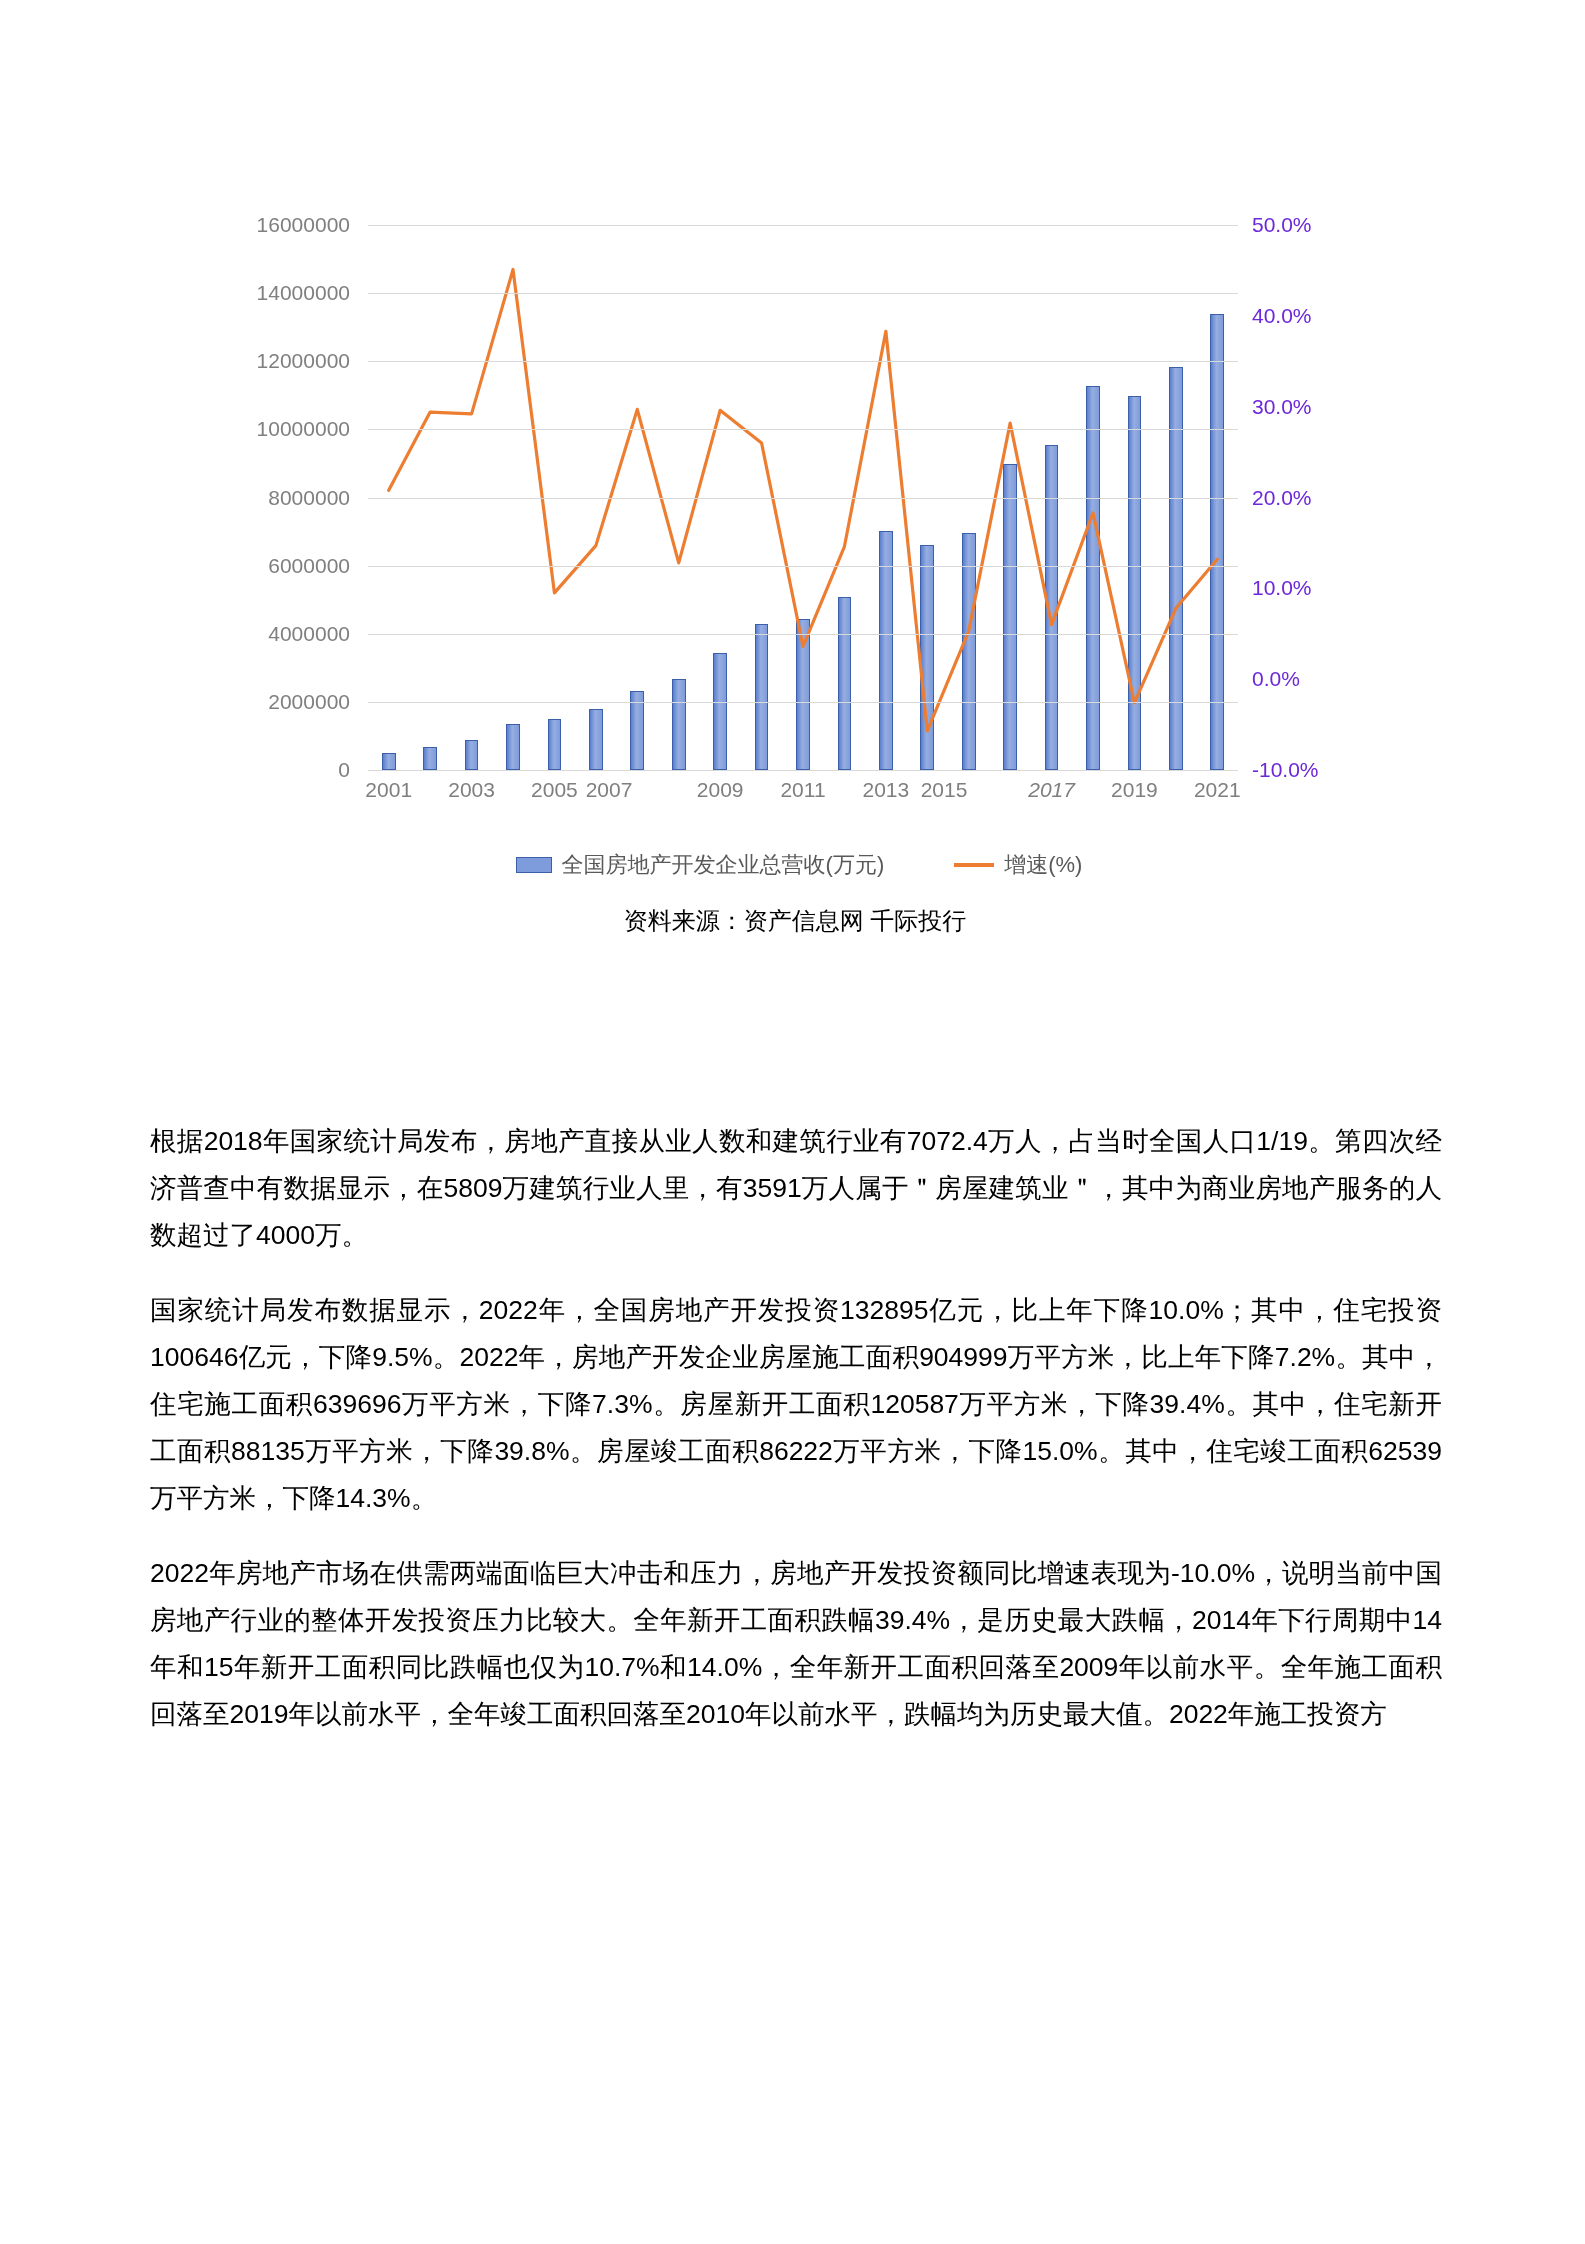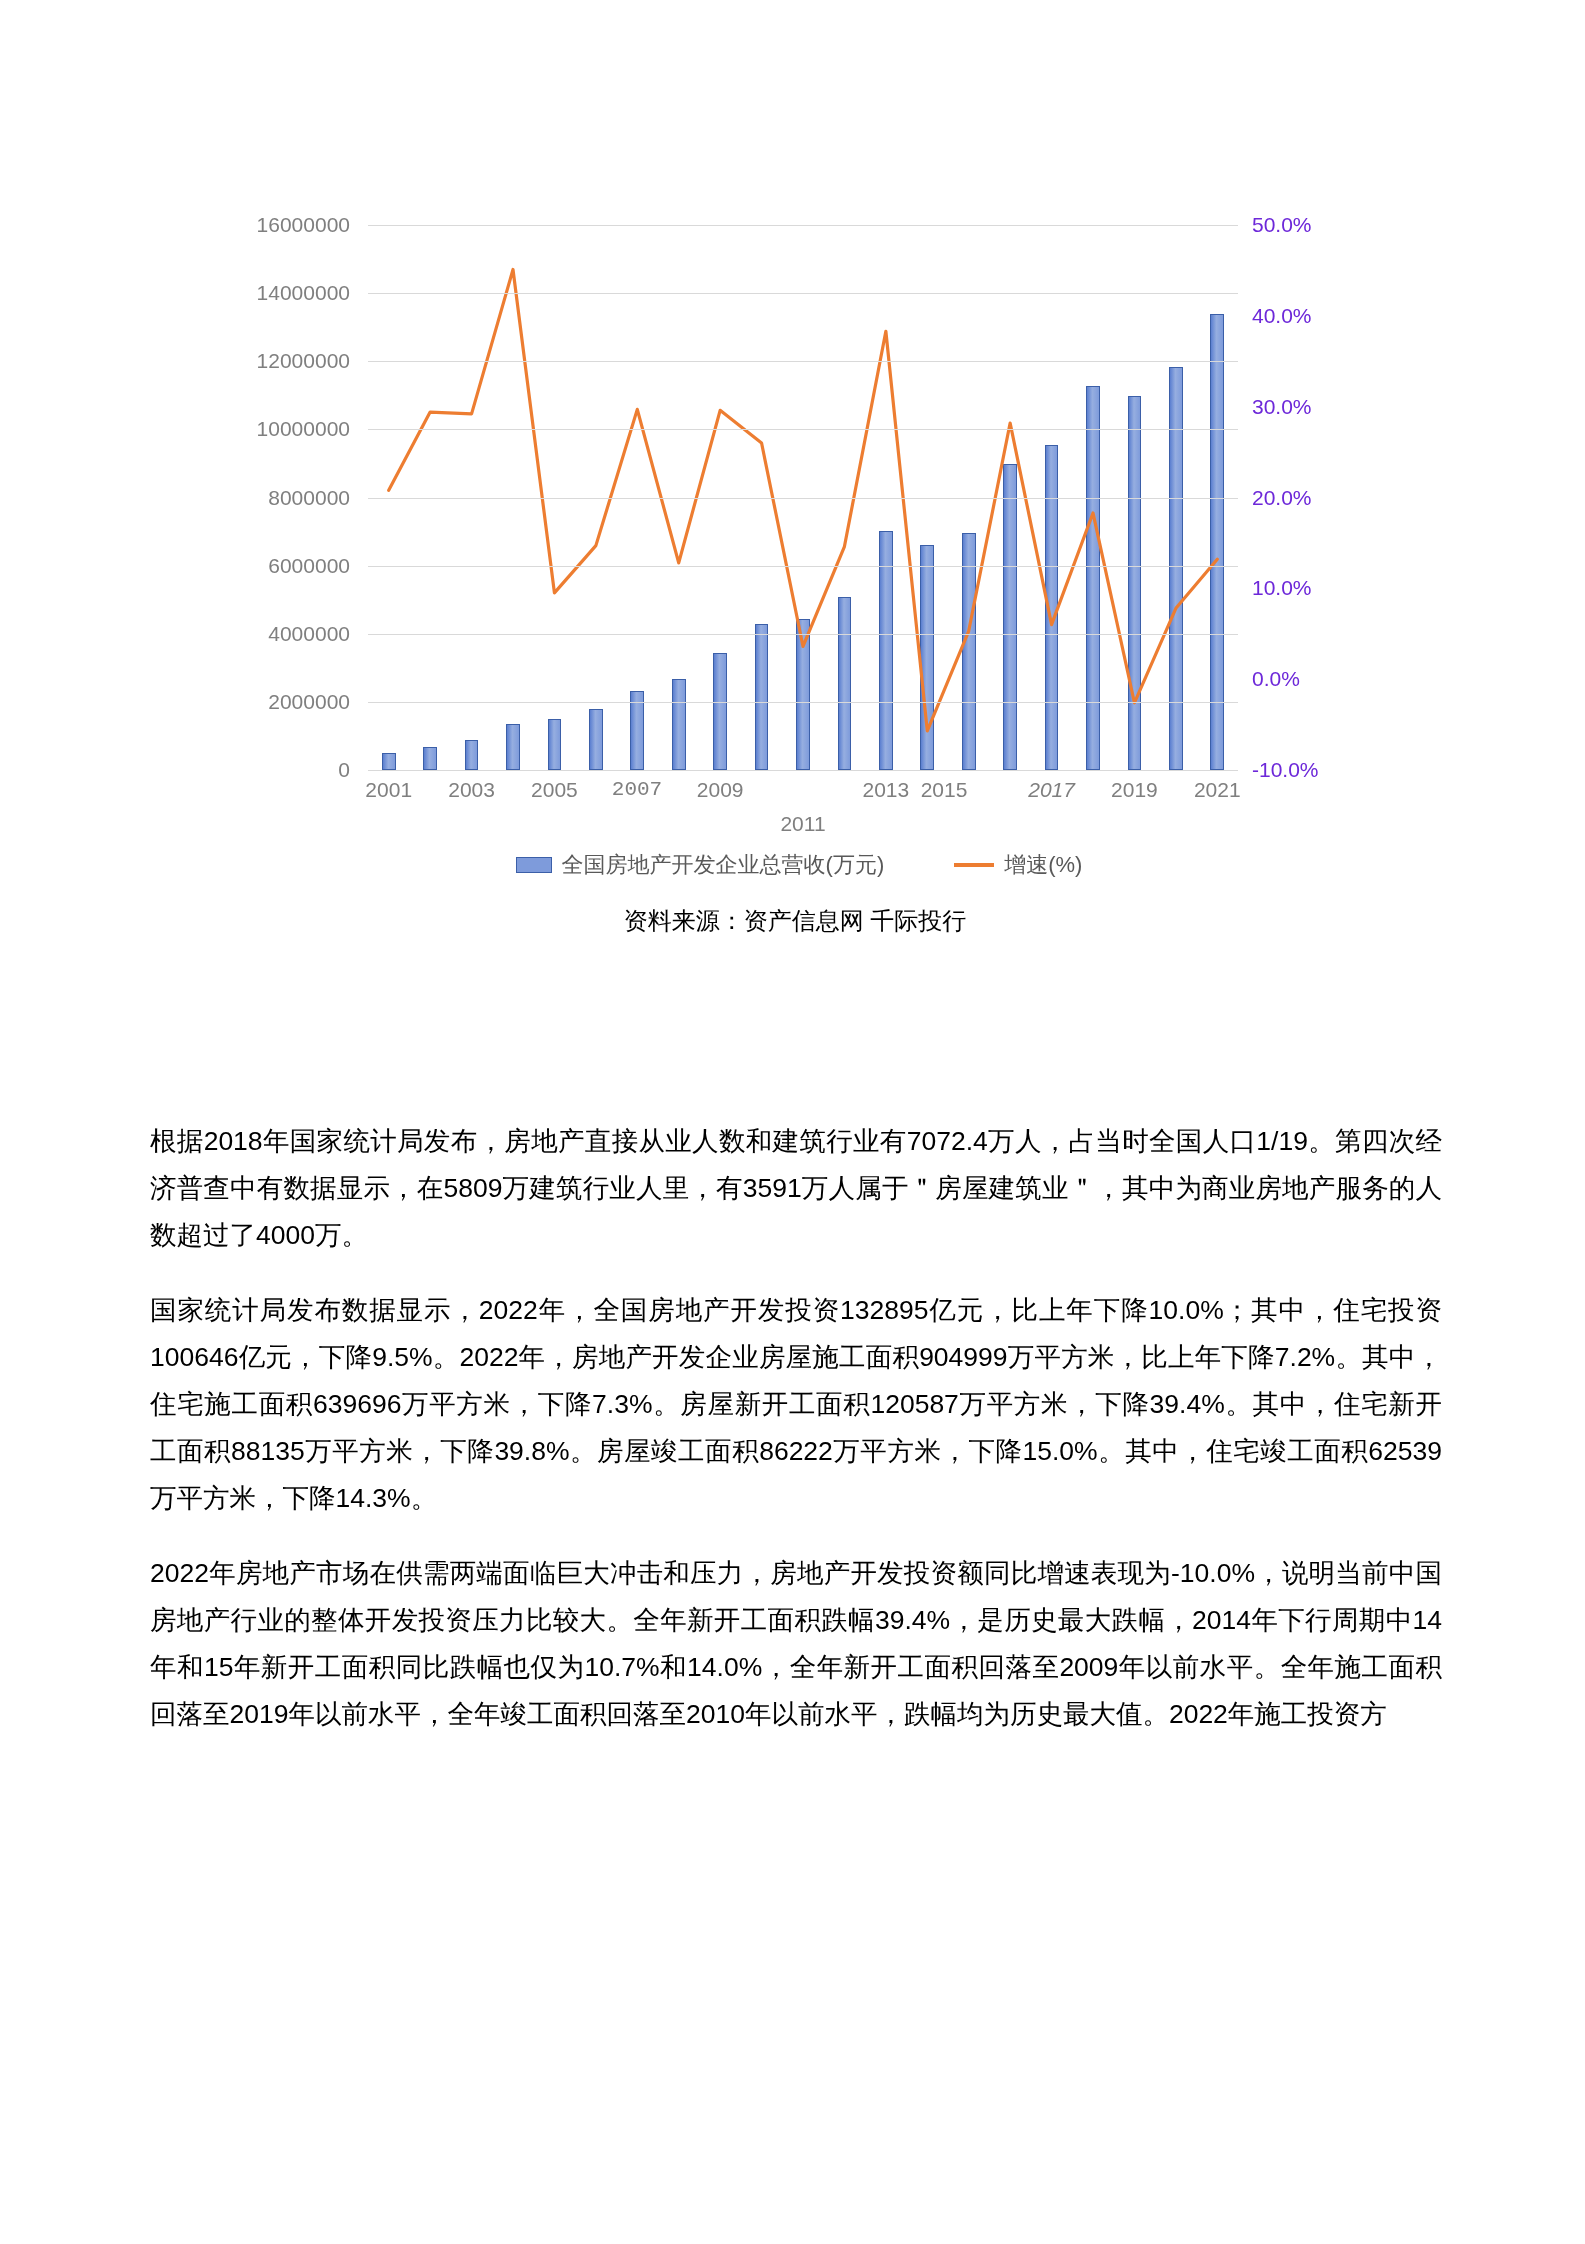--- a/index.html
+++ b/index.html
@@ -213,23 +213,23 @@
           <div class="ylabel-right" style="top: 438.333px;">10.0%</div>
           <div class="ylabel-right" style="top: 347.5px;">20.0%</div>
           <div class="ylabel-right" style="top: 256.667px;">30.0%</div>
           <div class="ylabel-right" style="top: 165.833px;">40.0%</div>
           <div class="ylabel-right" style="top: 75px;">50.0%</div>
         </div>
       <div id="ticks-x">
           <div class="xlabel" style="left: 238.714px;">2001</div>
           <div class="xlabel" style="left: 321.571px;">2003</div>
           <div class="xlabel" style="left: 404.429px;">2005</div>
-          <div class="xlabel" style="left: 487px; font-family: Liberation Mono, monospace;">2007</div>
+          <div class="xlabel" style="left: 459px;">2007</div>
           <div class="xlabel" style="left: 570.143px;">2009</div>
-          <div class="xlabel" style="left: 653px; margin-top: 34px;">2011</div>
+          <div class="xlabel" style="left: 653px;">2011</div>
           <div class="xlabel" style="left: 735.857px;">2013</div>
           <div class="xlabel" style="left: 794px;">2015</div>
           <div class="xlabel" style="left: 901.571px; font-style: italic;">2017</div>
           <div class="xlabel" style="left: 984.429px;">2019</div>
           <div class="xlabel" style="left: 1067.29px;">2021</div>
         </div>
 
       <div class="legend">
         <div class="legend-item">
           <span class="legend-swatch-bar"></span>

